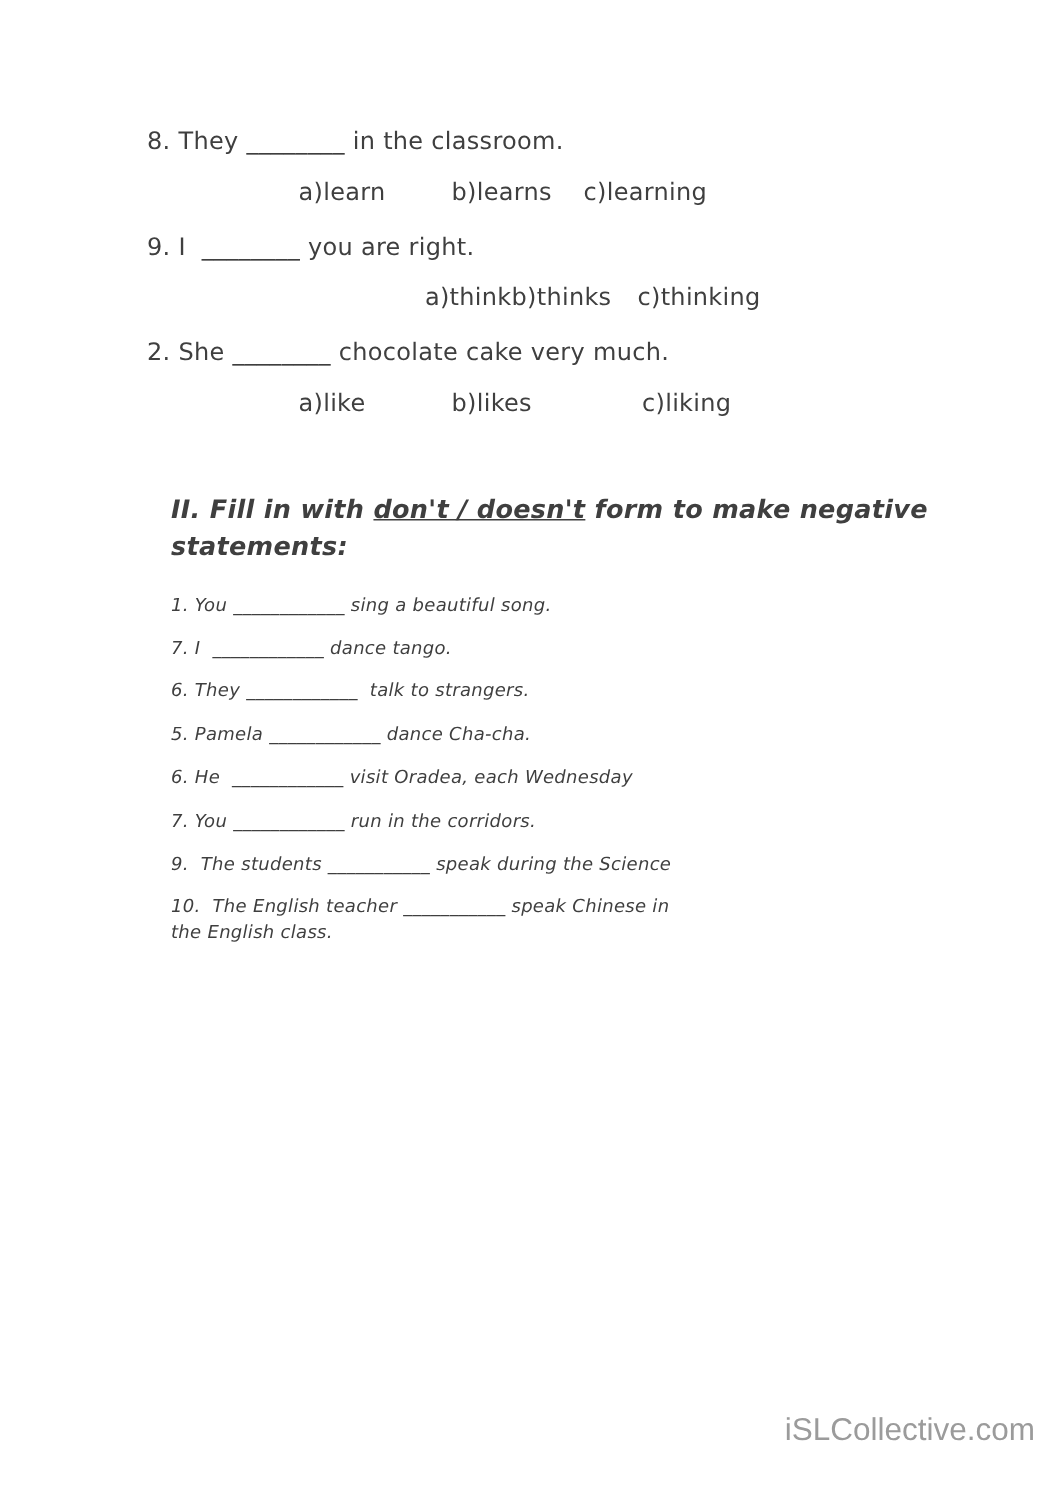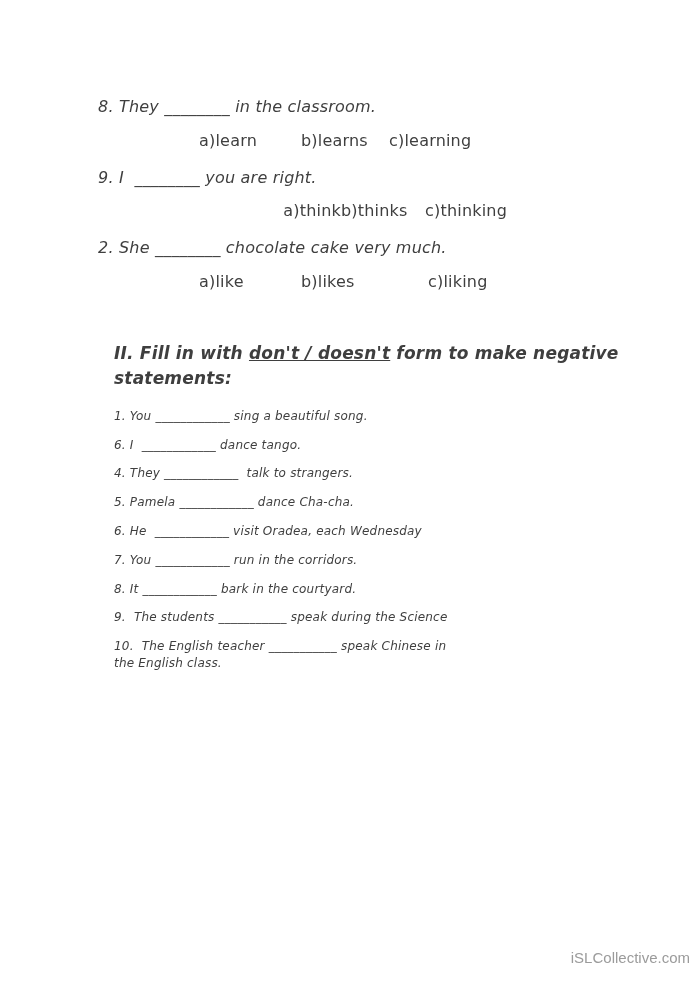--- a/index.html
+++ b/index.html
@@ -16,24 +16,23 @@
     overflow: hidden;
   }
   .sheet {
     position: absolute;
     inset: 0;
     padding: 80px 42px 0 98px;
     box-sizing: border-box;
   }
   
   .q {
-    font-style: italic;
     font-size: 16px;
     line-height: 1.35;
-    margin: 16px 0 13px 0;
+    margin: 3px 0 13px 0;
     white-space: pre-wrap;
     letter-spacing: 0.2px;
   }
   .opts {
     display: flex;
     margin: 0 0 17px 101px;
     font-size: 16px;
     letter-spacing: 0.2px;
   }
   .opts-0 .o1 { width: 102px; }
@@ -65,21 +64,21 @@
     margin: 0 0 12px 0;
     white-space: pre-wrap;
     letter-spacing: 0.2px;
   }
   .item .l { display: block; }
 
   .footer {
     position: absolute;
     right: 10px;
     bottom: 24px;
-    font-size: 15px;
+    font-size: 21px;
     color: #9b9b9b;
     font-family: "Liberation Sans", sans-serif;
   }
 </style>
 </head>
 <body>
 
 <div class="sheet">
 
   <div class="sec1">
@@ -105,26 +104,25 @@
       <span class="opt o3">c)liking</span>
     </div>
 
   </div>
 
   <div class="sec2">
 
     <p class="heading"><span>II. Fill in with </span><span class="emph">don't / doesn't</span><span> form to make negative statements:</span></p>
 
     <p class="item">1. You ____________ sing a beautiful song.</p>
-    <p class="item">6. I  ____________ dance tango.</p>
-    <p class="item">4. They ____________  talk to strangers.</p>
+    <p class="item">7. I  ____________ dance tango.</p>
+    <p class="item">6. They ____________  talk to strangers.</p>
     <p class="item">5. Pamela ____________ dance Cha-cha.</p>
     <p class="item">6. He  ____________ visit Oradea, each Wednesday</p>
     <p class="item">7. You ____________ run in the corridors.</p>
-    <p class="item">8. It ____________ bark in the courtyard.</p>
 
     <p class="item"><span class="l">9.  The students ___________ speak during the Science</span></p>
 
     <p class="item"><span class="l">10.  The English teacher ___________ speak Chinese in</span><span class="l">the English class.</span></p>
 
   </div>
 
   <div class="footer">iSLCollective.com</div>
 
 </div>

